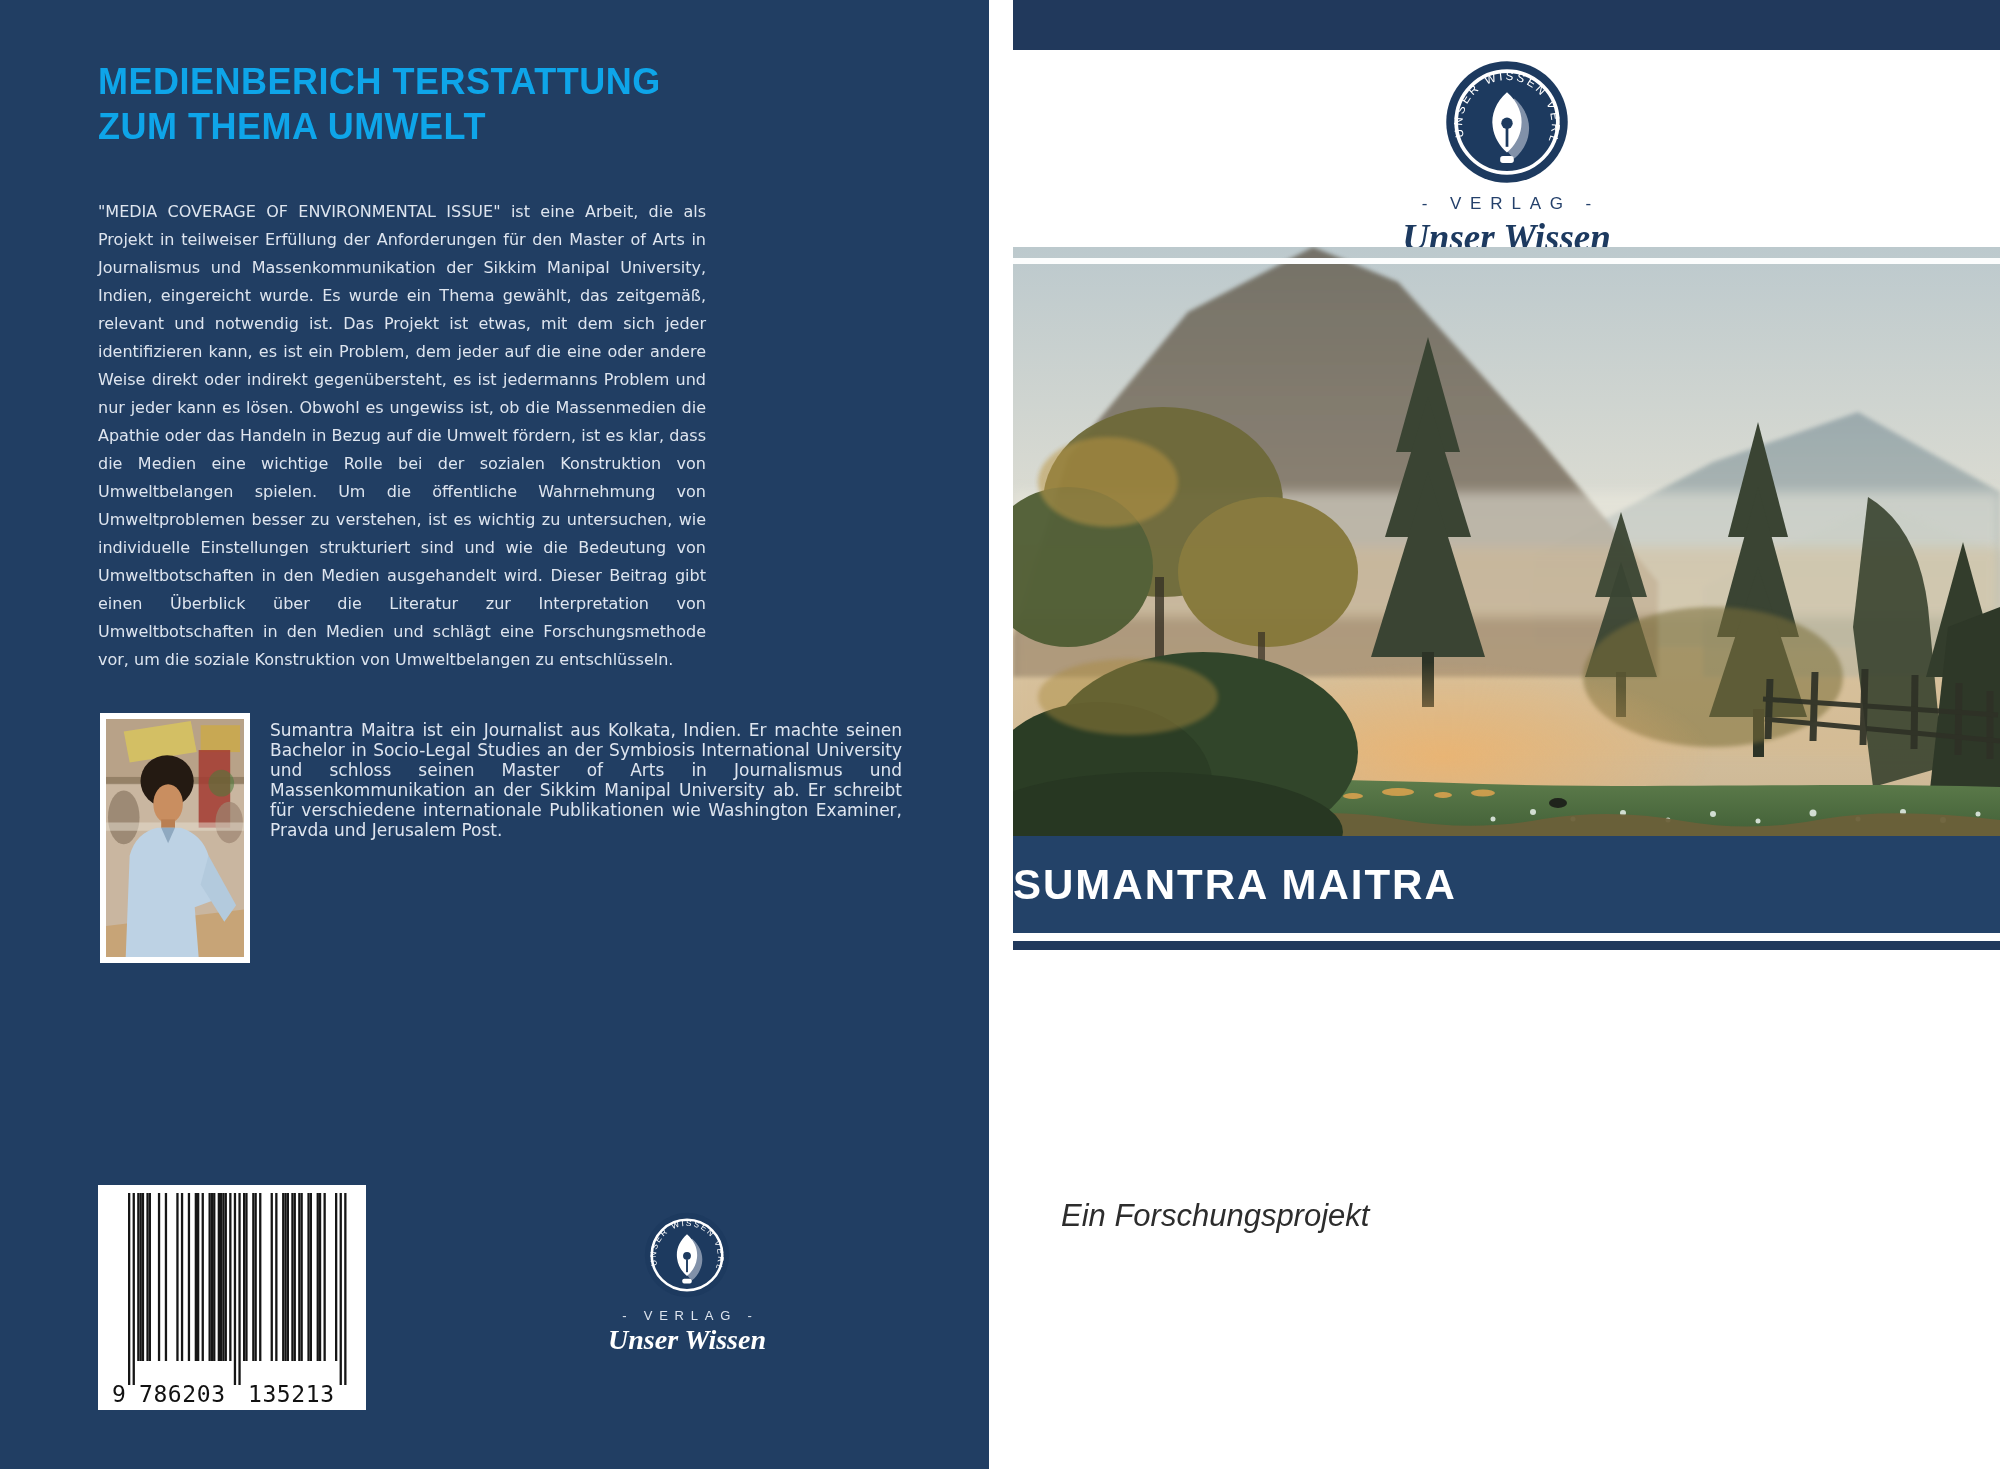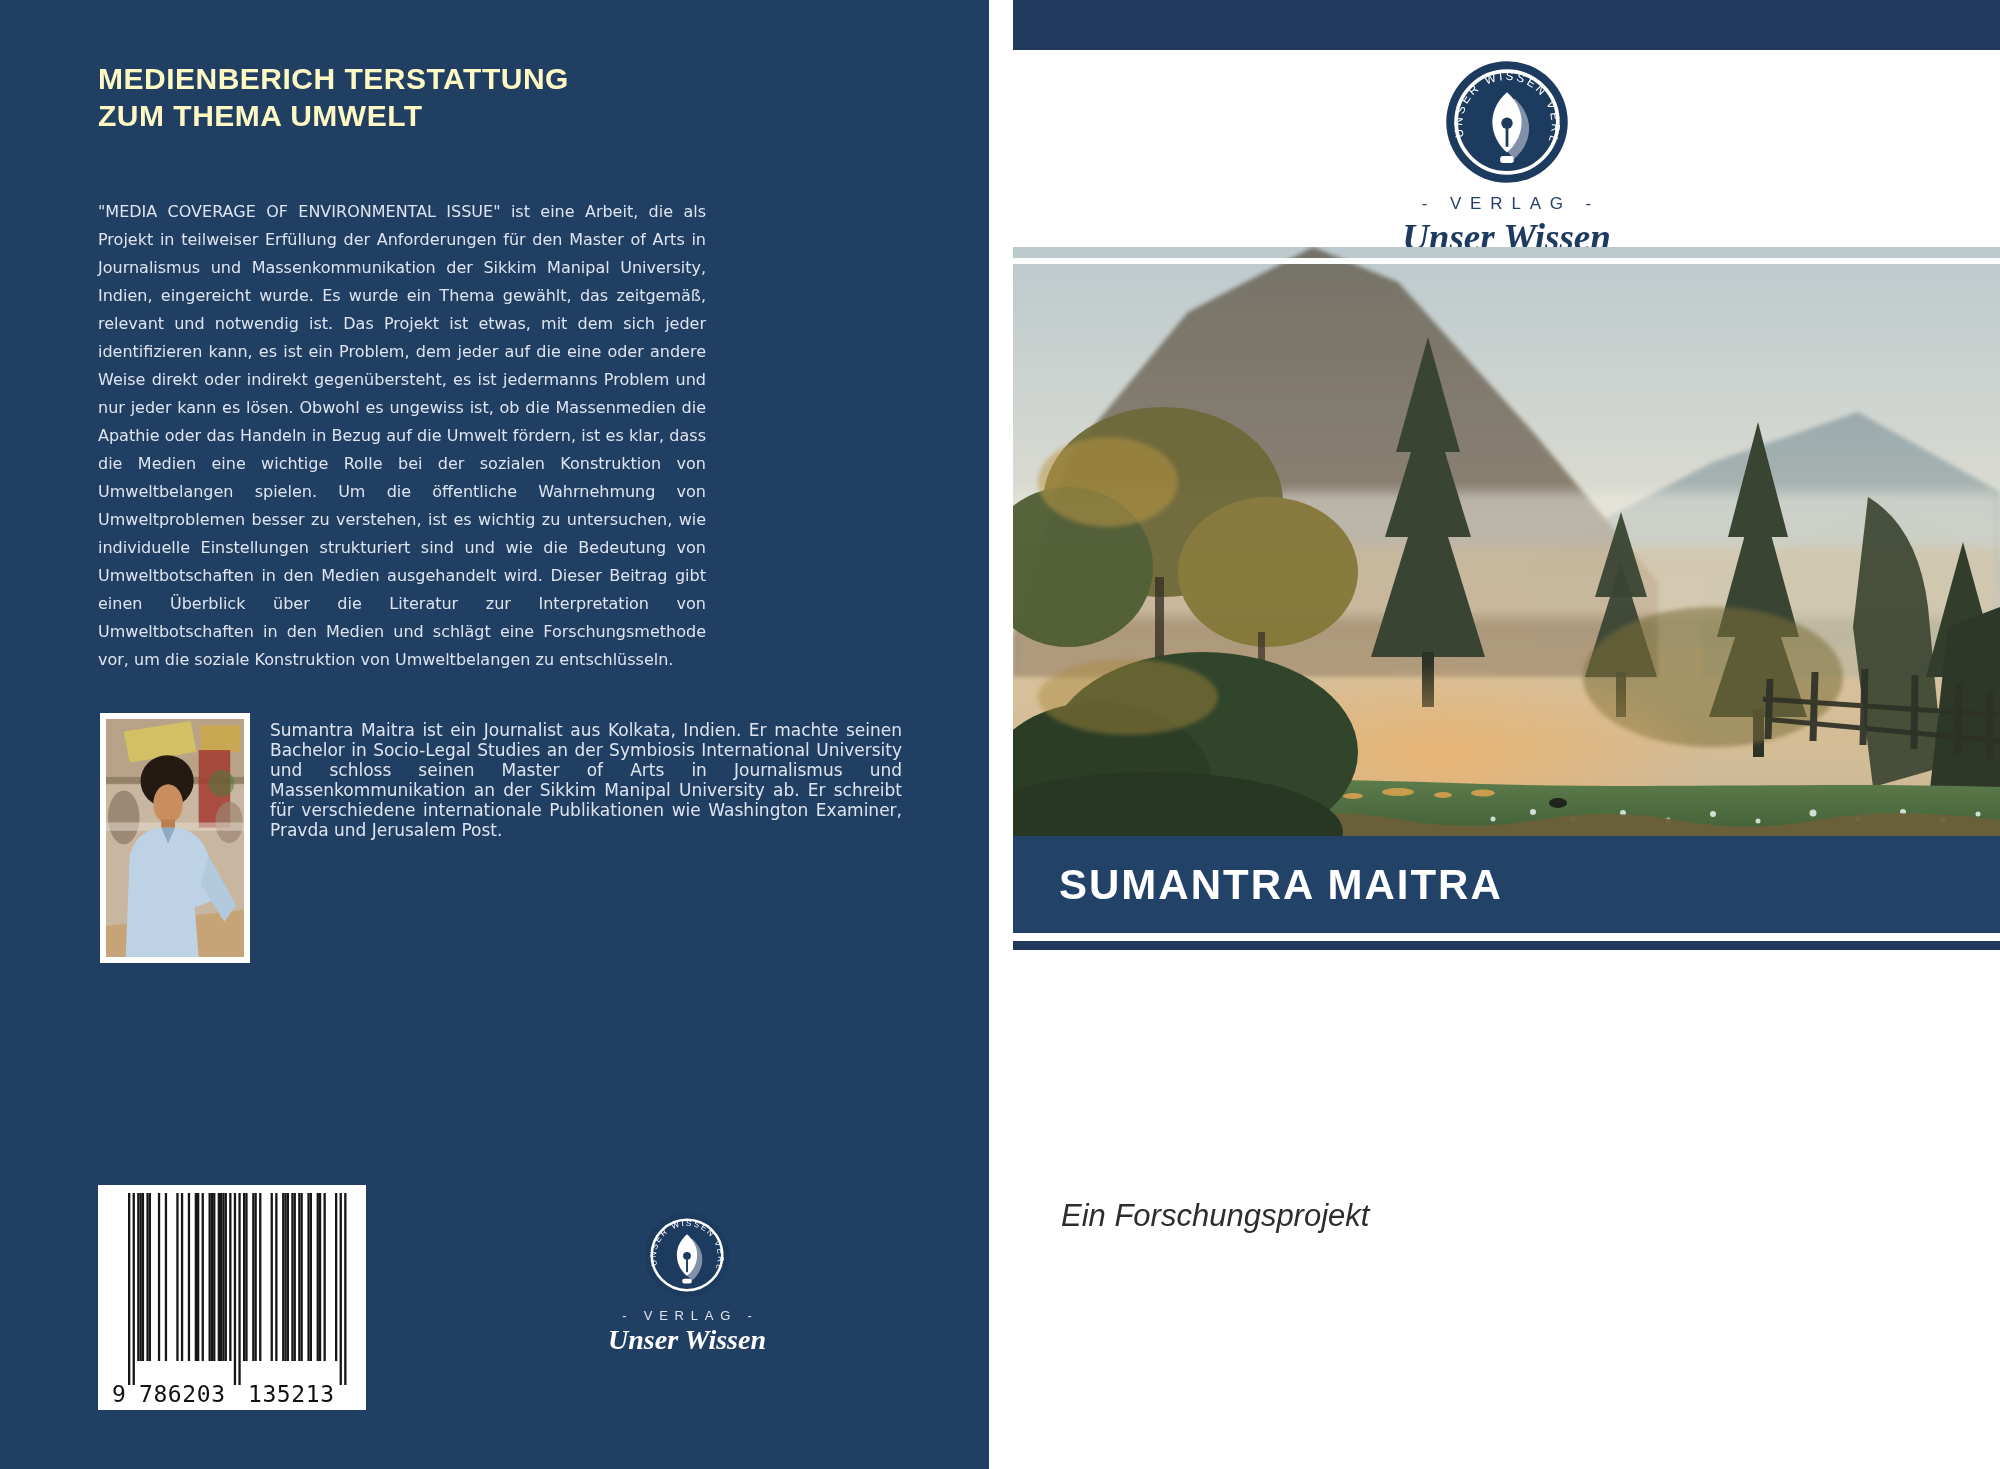--- a/index.html
+++ b/index.html
@@ -5,22 +5,22 @@
   :root{
     --c-navy:#213E63; --c-navy_strip:#21395C; --c-navy_band:#234268;
     --c-text_light:#DEE5EF; --c-title_dark:#161616; --c-white:#FFFFFF;
   }
   *{margin:0;padding:0;box-sizing:border-box;}
   body{background:#888;font-family:"Liberation Sans",sans-serif;}
   #canvas{position:relative;width:2000px;height:1469px;background:#fff;overflow:hidden;}
 
   
   .back{position:absolute;left:0;top:0;width:989px;height:1469px;background:var(--c-navy);}
-  .back-title{position:absolute;left:98px;top:60px;width:660px;color:#fef9c3;font-weight:700;
-    font-size:30px;line-height:1.24;letter-spacing:.5px;white-space:pre-line;}
+  .back-title{position:absolute;left:98px;top:60px;width:660px;color:#0ea5e9;font-weight:700;
+    font-size:36px;line-height:1.24;letter-spacing:.5px;white-space:pre-line;}
   .back-desc{position:absolute;left:98px;top:198px;width:608px;color:var(--c-text_light);
     font-family:"DejaVu Sans",sans-serif;font-size:16px;line-height:28px;text-align:justify;}
   .author-photo{position:absolute;left:100px;top:713px;width:150px;height:250px;background:#fff;padding:6px;}
   .author-photo svg{width:100%;height:100%;display:block;}
   .author-bio{position:absolute;left:270px;top:720px;width:632px;color:var(--c-text_light);
     font-family:"DejaVu Sans",sans-serif;font-size:17px;line-height:20px;text-align:justify;}
   .barcode-box{position:absolute;left:98px;top:1185px;width:268px;height:225px;background:#fff;
     display:flex;align-items:center;justify-content:center;}
   .barcode-box svg{width:240px;height:222px;}
   .barcode-digit{font-family:"DejaVu Sans Mono",monospace;font-size:23px;fill:#111;}
@@ -41,21 +41,21 @@
   .front{position:absolute;left:1013px;top:0;width:987px;height:1469px;background:#fff;}
   .front-topstrip{position:absolute;left:0;top:0;width:100%;height:50px;background:var(--c-navy_strip);}
   .front-logo{left:0;right:0;top:60px;width:100%;}
   .front-logo .emblem{width:124px;height:124px;}
   .front-logo .verlag-line{margin-top:10px;font-size:17px;color:#24406B;font-weight:500;}
   .front-logo .pub-name{font-size:37px;color:#1D3A60;margin-top:2px;}
   .front-photo{position:absolute;left:0;top:247px;width:987px;height:589px;overflow:hidden;}
   .front-photo>svg{position:absolute;left:0;top:0;width:100%;height:100%;}
   .photo-line{position:absolute;left:0;top:11px;width:100%;height:6px;background:#fcfdfd;}
   .author-band{position:absolute;left:0;top:836px;width:100%;height:97px;background:var(--c-navy_band);}
-  .author-band span{display:block;padding-left:46px;line-height:97px;color:#fff;font-weight:700;
+  .author-band span{display:block;line-height:97px;color:#fff;font-weight:700;
     font-size:42px;letter-spacing:2px;}
   .front-rule{position:absolute;left:0;top:941px;width:100%;height:9px;background:var(--c-navy_strip);}
   .front-title{position:absolute;left:46px;top:986px;width:730px;color:var(--c-title_dark);
     font-weight:700;font-size:61px;line-height:1.14;white-space:pre-line;letter-spacing:0;}
   .front-subtitle{position:absolute;left:48px;top:1198px;font-size:31px;font-style:italic;color:#2D2D2D;}
 </style>
 </head>
 <body>
 
 <div id="canvas">

